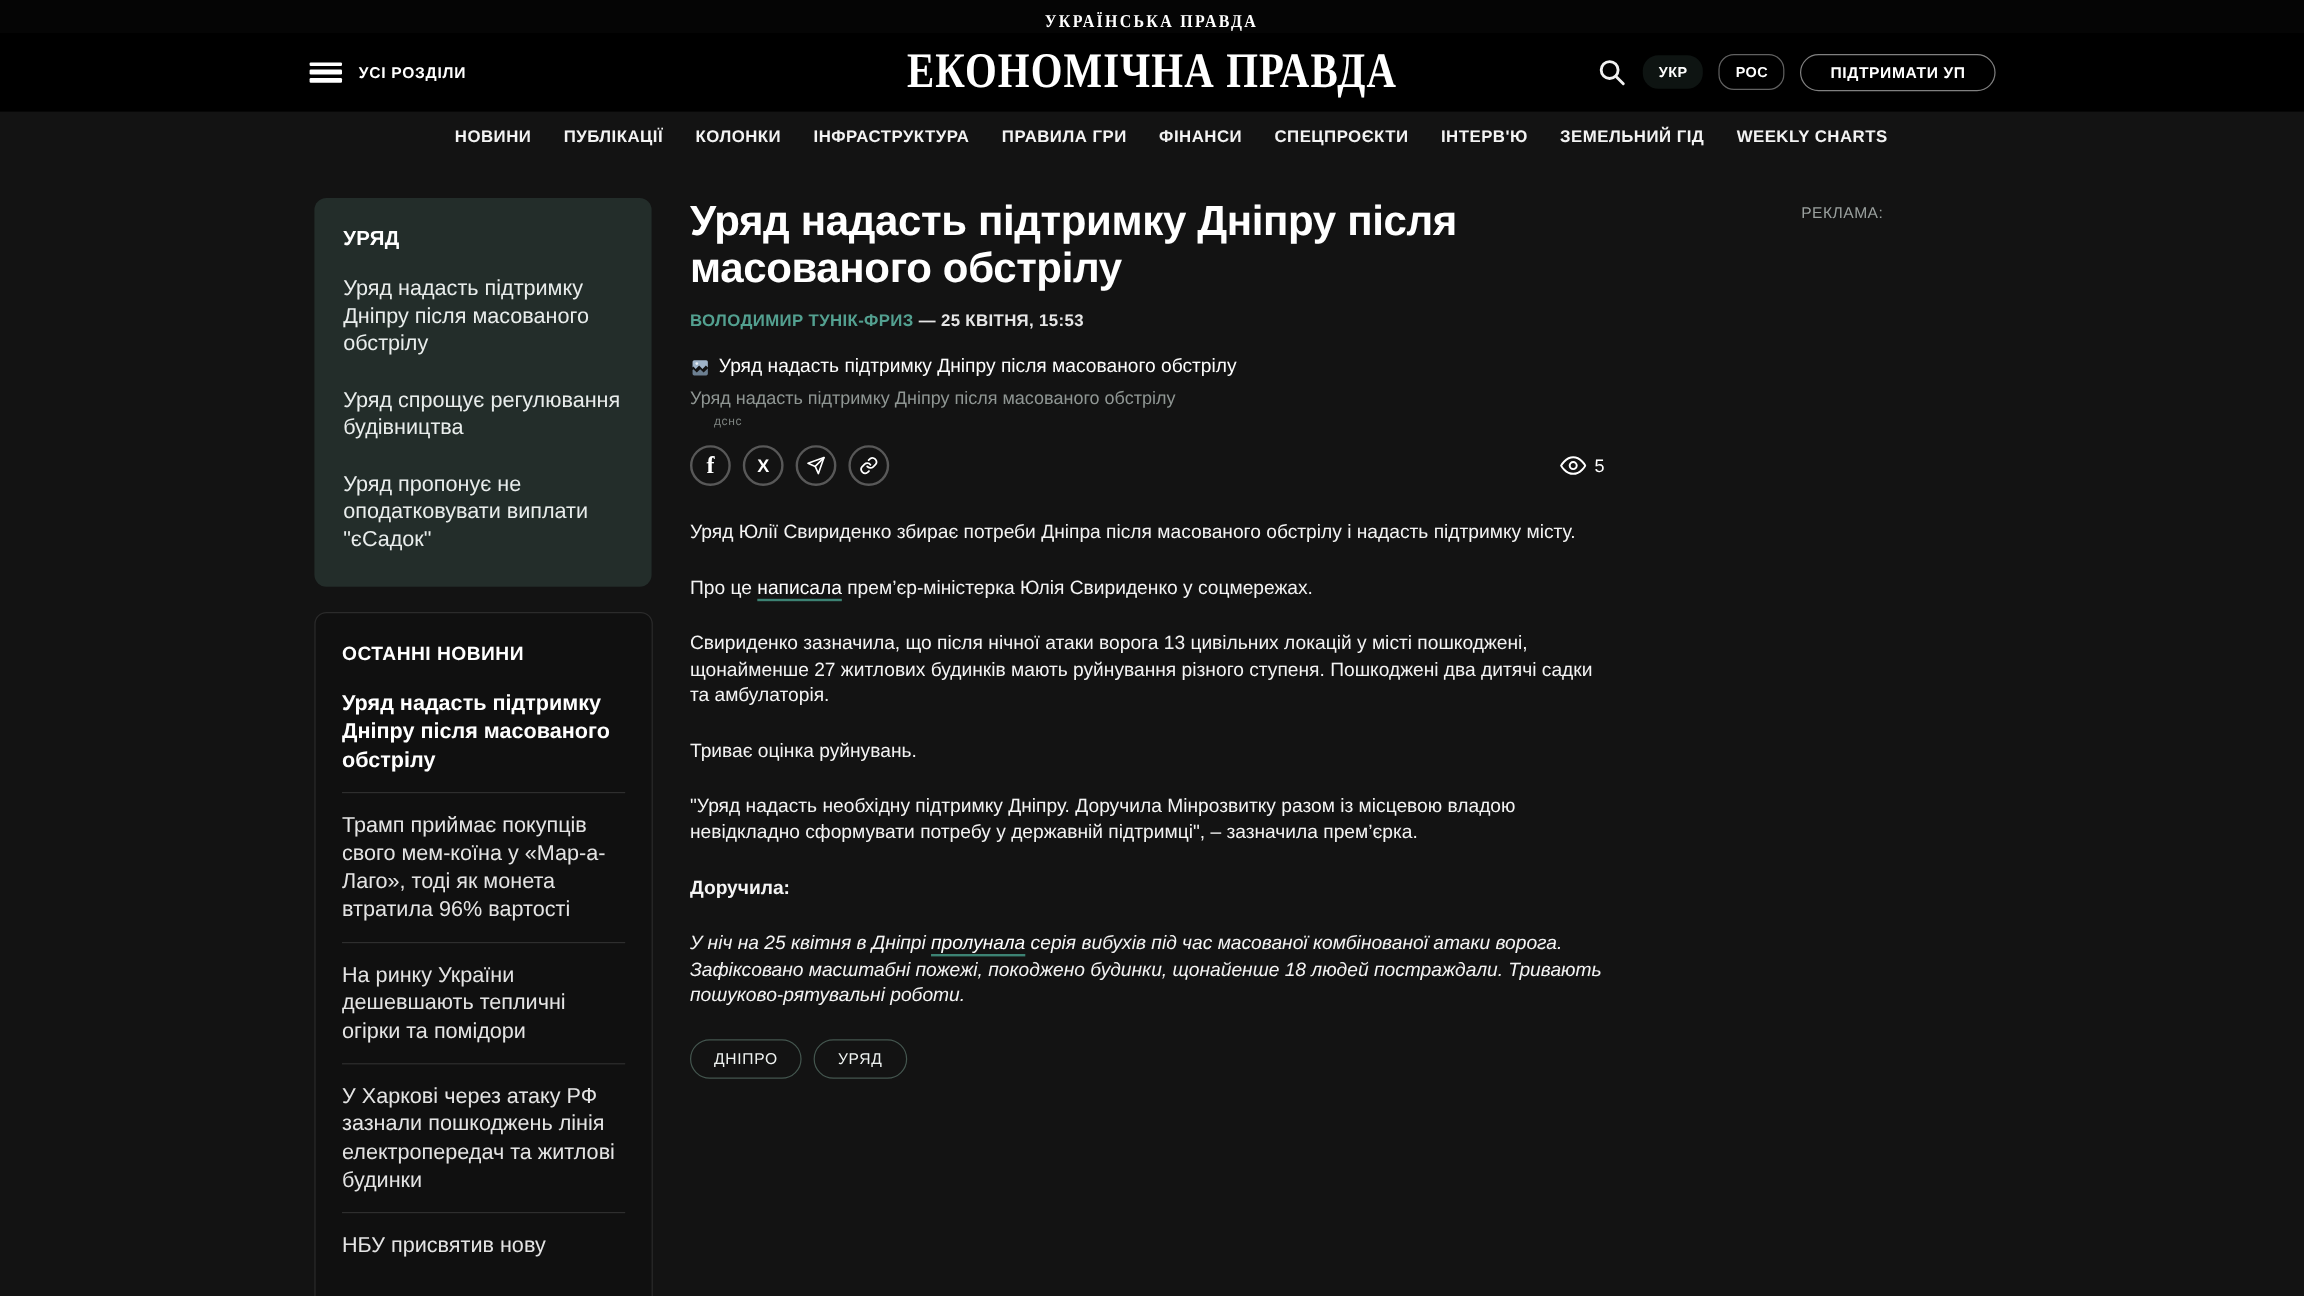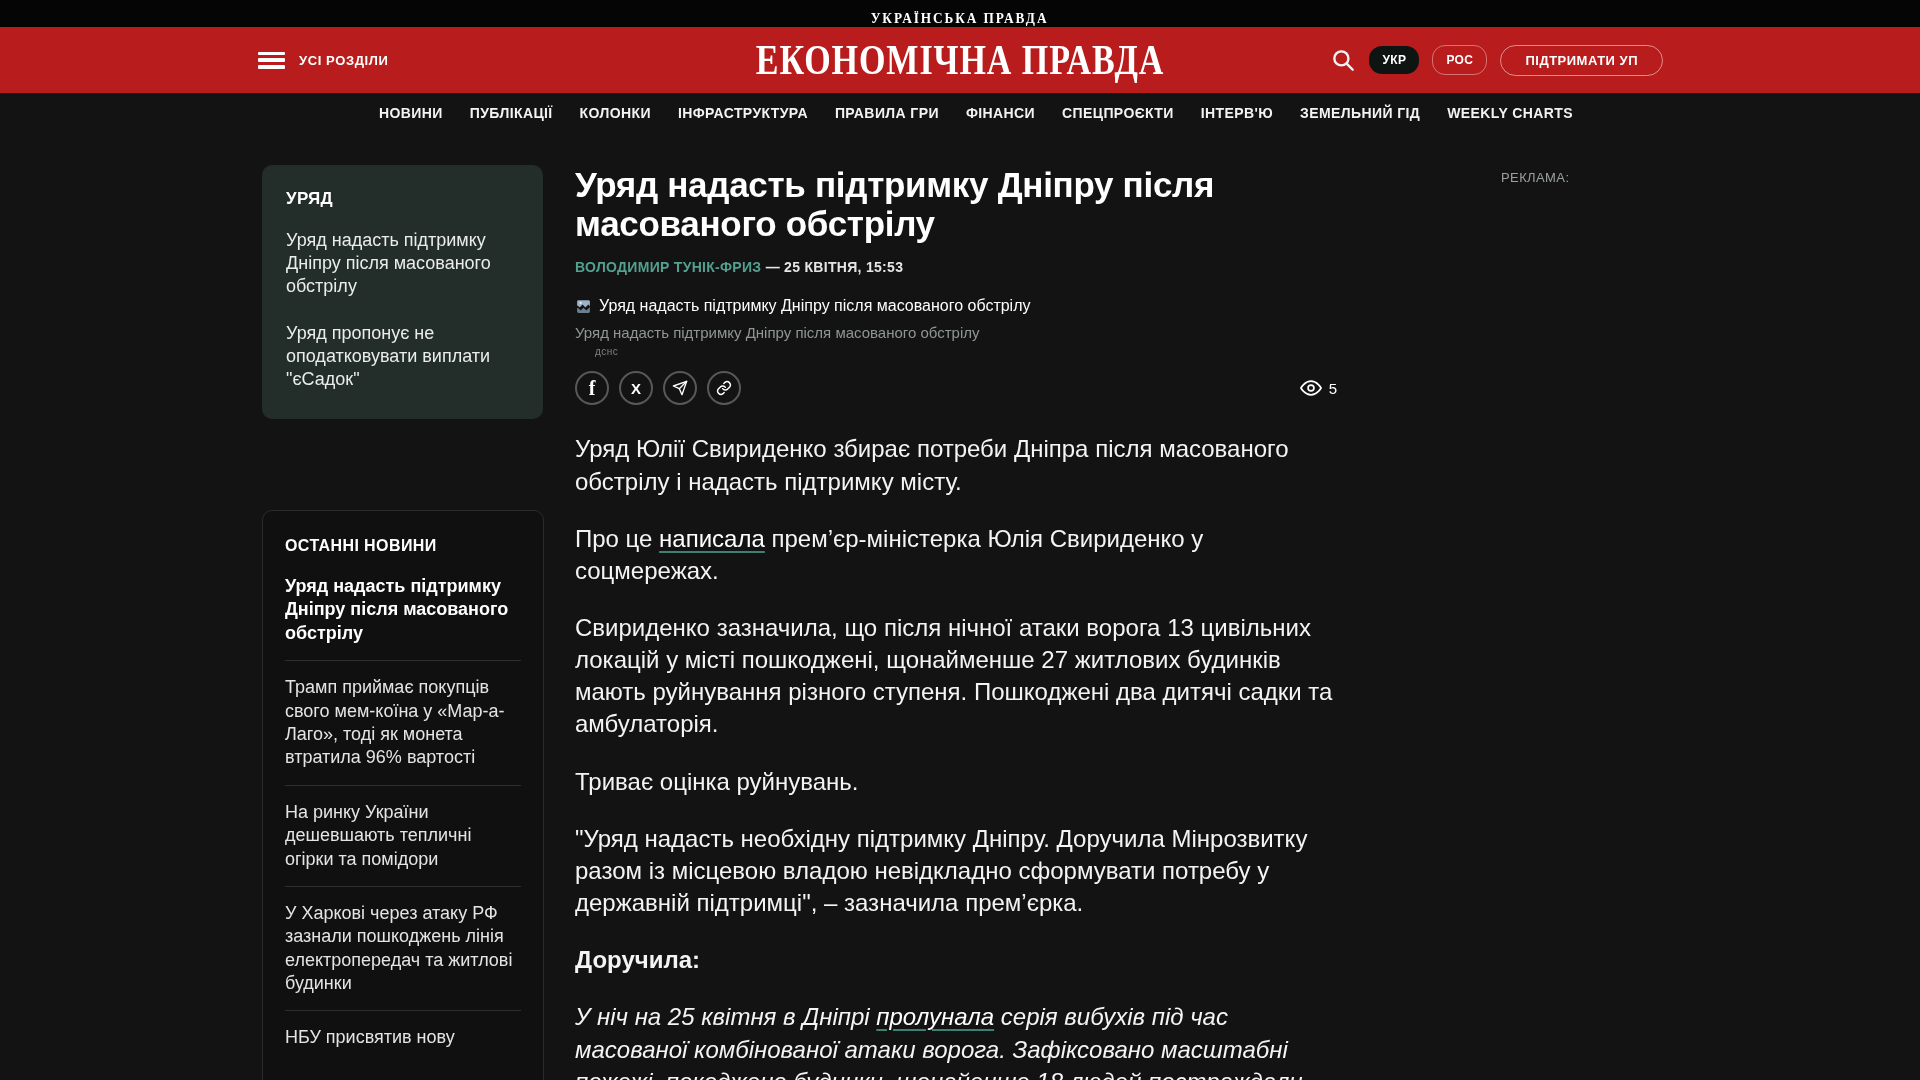--- a/index.html
+++ b/index.html
@@ -17,21 +17,21 @@
     display:flex; align-items:flex-end; justify-content:center;
   }
   .topbar-brand {
     font-family:"Liberation Serif", serif;
     font-size:14px; letter-spacing:2px; color:#fff;
     display:inline-block; transform:scale(.95,1.08); font-weight:600;
   }
 
   
   .header {
-    height:66px; background:#b91c1c; position:relative;
+    height:66px; background:#000000; position:relative;
   }
   .header-left {
     position:absolute; left:258px; top:0; height:100%;
     display:flex; align-items:center; gap:14px;
   }
   .burger { width:27px; height:17px; display:flex; flex-direction:column; justify-content:space-between; cursor:pointer; }
   .burger i { display:block; height:3.5px; background:#fff; border-radius:1px; }
   .all-sections { font-size:13px; font-weight:700; letter-spacing:.6px; color:#fff; }
 
   .header-logo {
@@ -108,21 +108,21 @@
   .share-row { display:flex; align-items:center; gap:10px; margin:6px 0 28px 0; }
   .share-circle {
     width:34px; height:34px; border:2px solid #585858; border-radius:50%;
     display:flex; align-items:center; justify-content:center; cursor:pointer; color:#fff;
   }
   .share-circle .fb-f { font-family:"Liberation Serif", serif; font-size:20px; font-weight:700; line-height:1; }
   .share-circle .x-x { font-size:15px; font-weight:700; line-height:1; }
   .views { margin-left:auto; display:flex; align-items:center; gap:7px; color:#fff; }
   .views .count { font-size:15px; }
 
-  .article p { font-size:24px; line-height:1.34; color:#f4f4f4; margin-bottom:25px; max-width:762px; }
+  .article p { font-size:16px; line-height:1.34; color:#f4f4f4; margin-bottom:25px; max-width:762px; }
   .article p.bold { font-weight:700; }
   .article p.italic { font-style:italic; }
   .inline-link {
     color:#fff; text-decoration:underline;
     text-decoration-color:#3c8273; text-decoration-thickness:2px; text-underline-offset:4px;
   }
   .italic .inline-link { font-style:italic; }
 
   .tags-row { display:flex; gap:10px; margin-top:4px; }
   .tag-pill {
@@ -177,20 +177,21 @@
   <a>ІНТЕРВ'Ю</a>
   <a>ЗЕМЕЛЬНИЙ ГІД</a>
   <a>WEEKLY CHARTS</a>
 </div>
 
 <div class="main-area">
 
   <div class="topic-box">
     <div class="topic-box-title">УРЯД</div>
     <a class="topic-item">Уряд надасть підтримку Дніпру після масованого обстрілу</a>
+    <a class="topic-item">Уряд спрощує регулювання будівництва</a>
     <a class="topic-item">Уряд пропонує не оподатковувати виплати "єСадок"</a>
   </div>
 
   <div class="latest-box">
     <div class="latest-title">ОСТАННІ НОВИНИ</div>
     <a class="latest-item current">Уряд надасть підтримку Дніпру після масованого обстрілу</a>
     <hr class="latest-divider">
     <a class="latest-item">Трамп приймає покупців свого мем-коїна у «Мар-а-Лаго», тоді як монета втратила 96% вартості</a>
     <hr class="latest-divider">
     <a class="latest-item">На ринку України дешевшають тепличні огірки та помідори</a>

